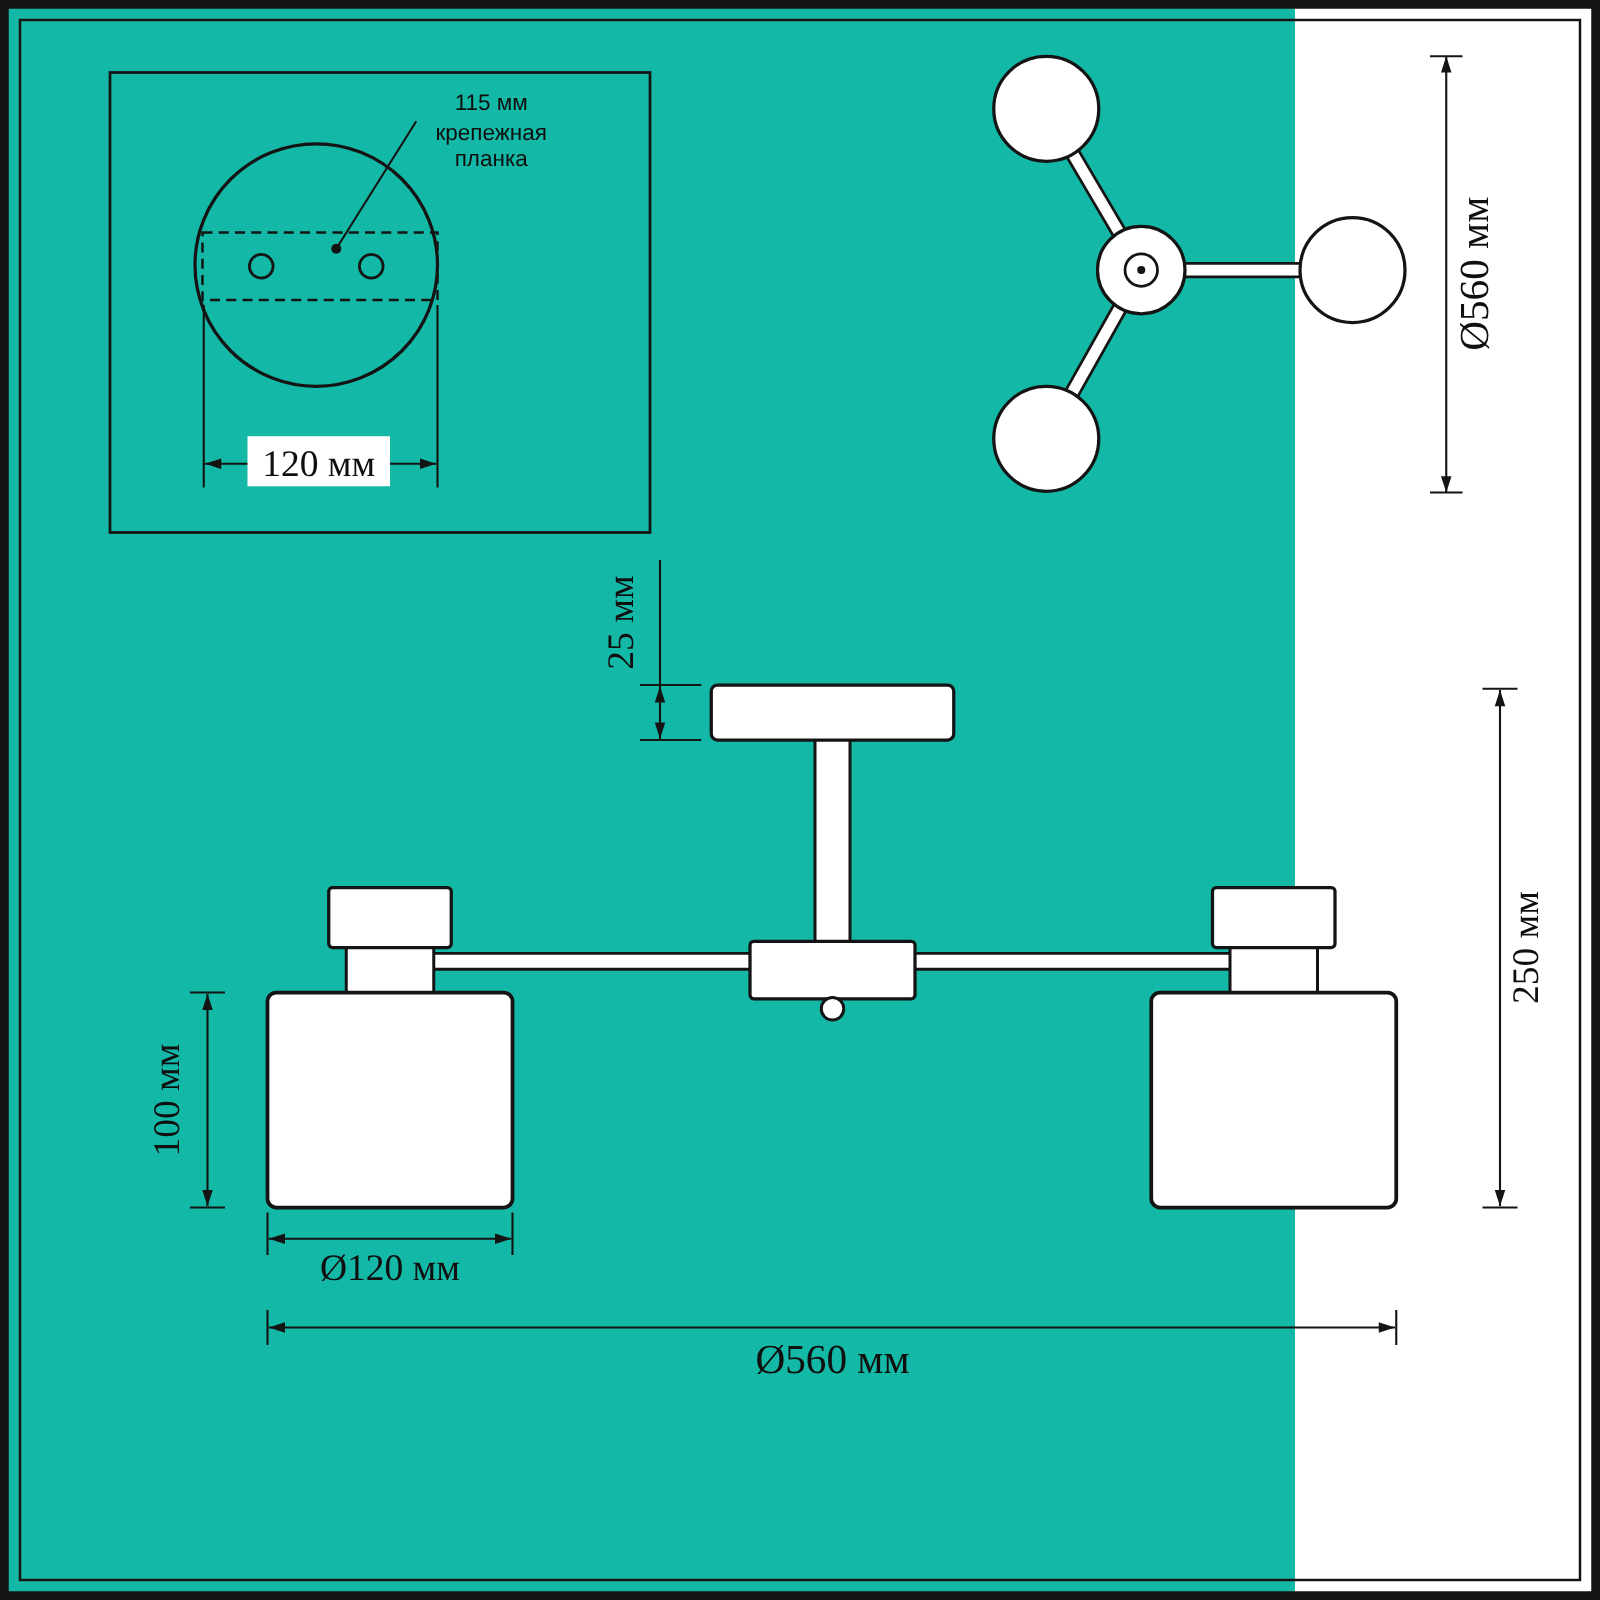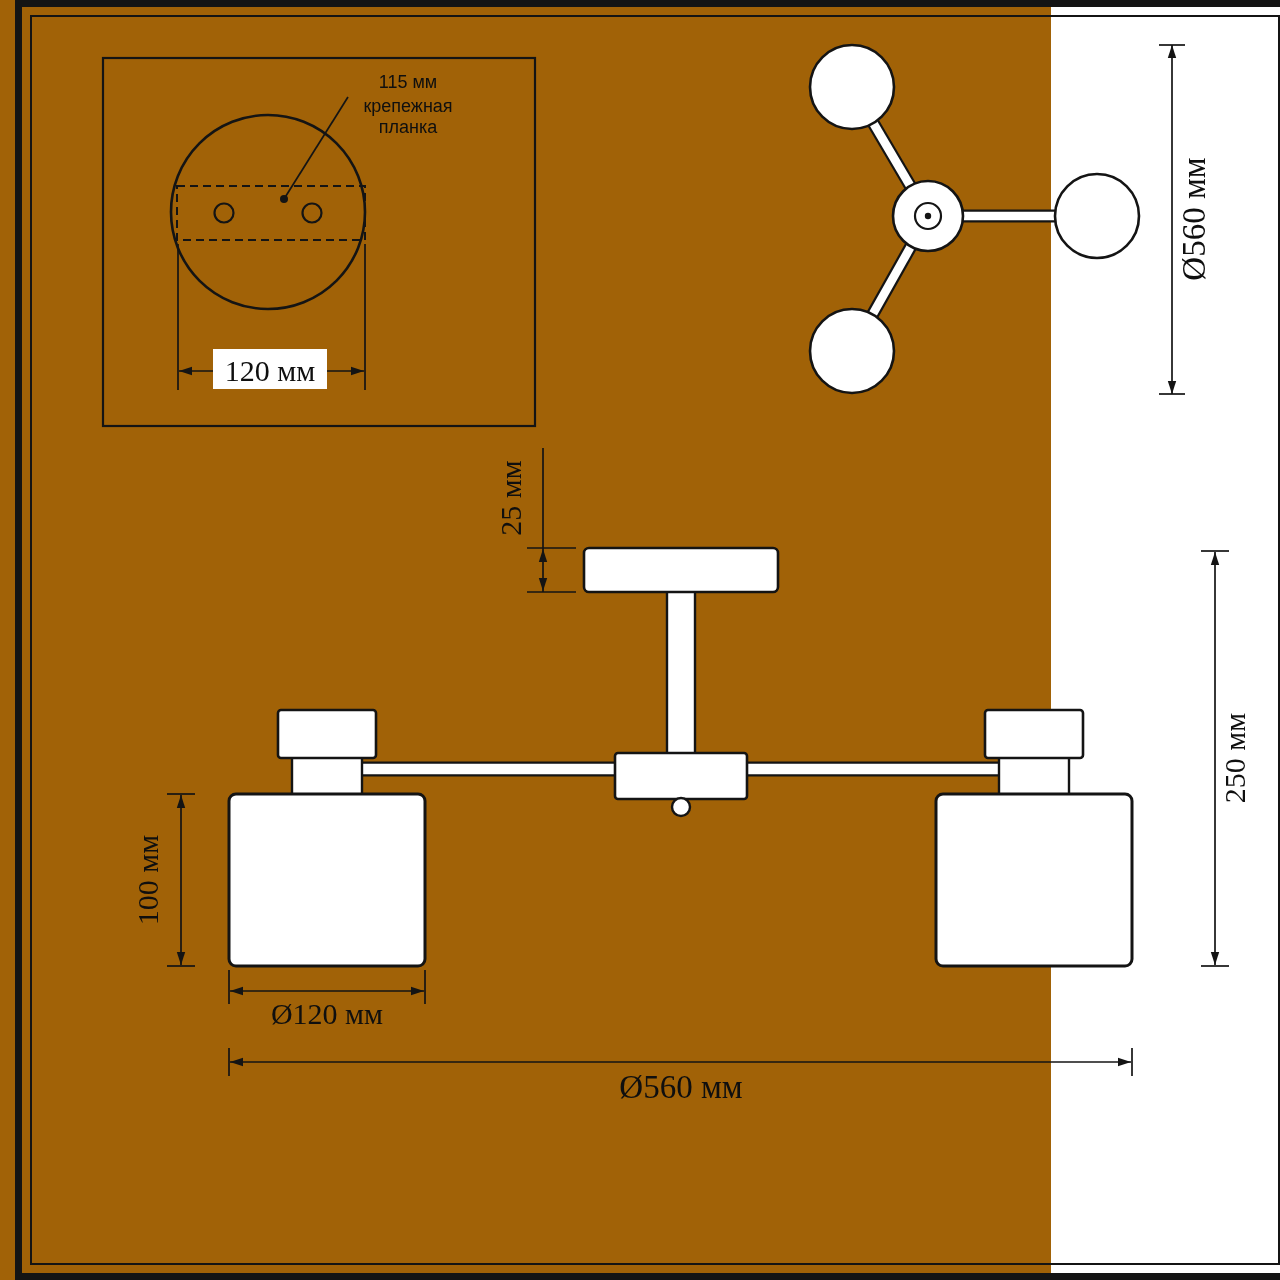--- a/index.html
+++ b/index.html
@@ -4,23 +4,22 @@
 <style>
   html, body {
     margin: 0;
     padding: 0;
     background: #ffffff;
   }
   .page {
     position: relative;
     width: 1036px;
     height: 1280px;
-    background: #a16207;
+    background: #14b8a6;
     font-family: "Liberation Sans", sans-serif;
-    padding-left: 15px;
   }
   svg { display: block; }
   .ln  { stroke: #141414; fill: none; }
   .fw  { fill: #ffffff; stroke: #141414; }
   .dim { stroke: #141414; stroke-width: 1.7; fill: none; }
   .arrow { fill: #141414; stroke: none; }
   text { fill: #0f0f0f; }
   .lbl   { font-family: "Liberation Serif", serif; font-size: 30px; }
   .lbl-lg{ font-family: "Liberation Serif", serif; font-size: 33px; }
   .ann   { font-family: "Liberation Sans", sans-serif; font-size: 18px; }

